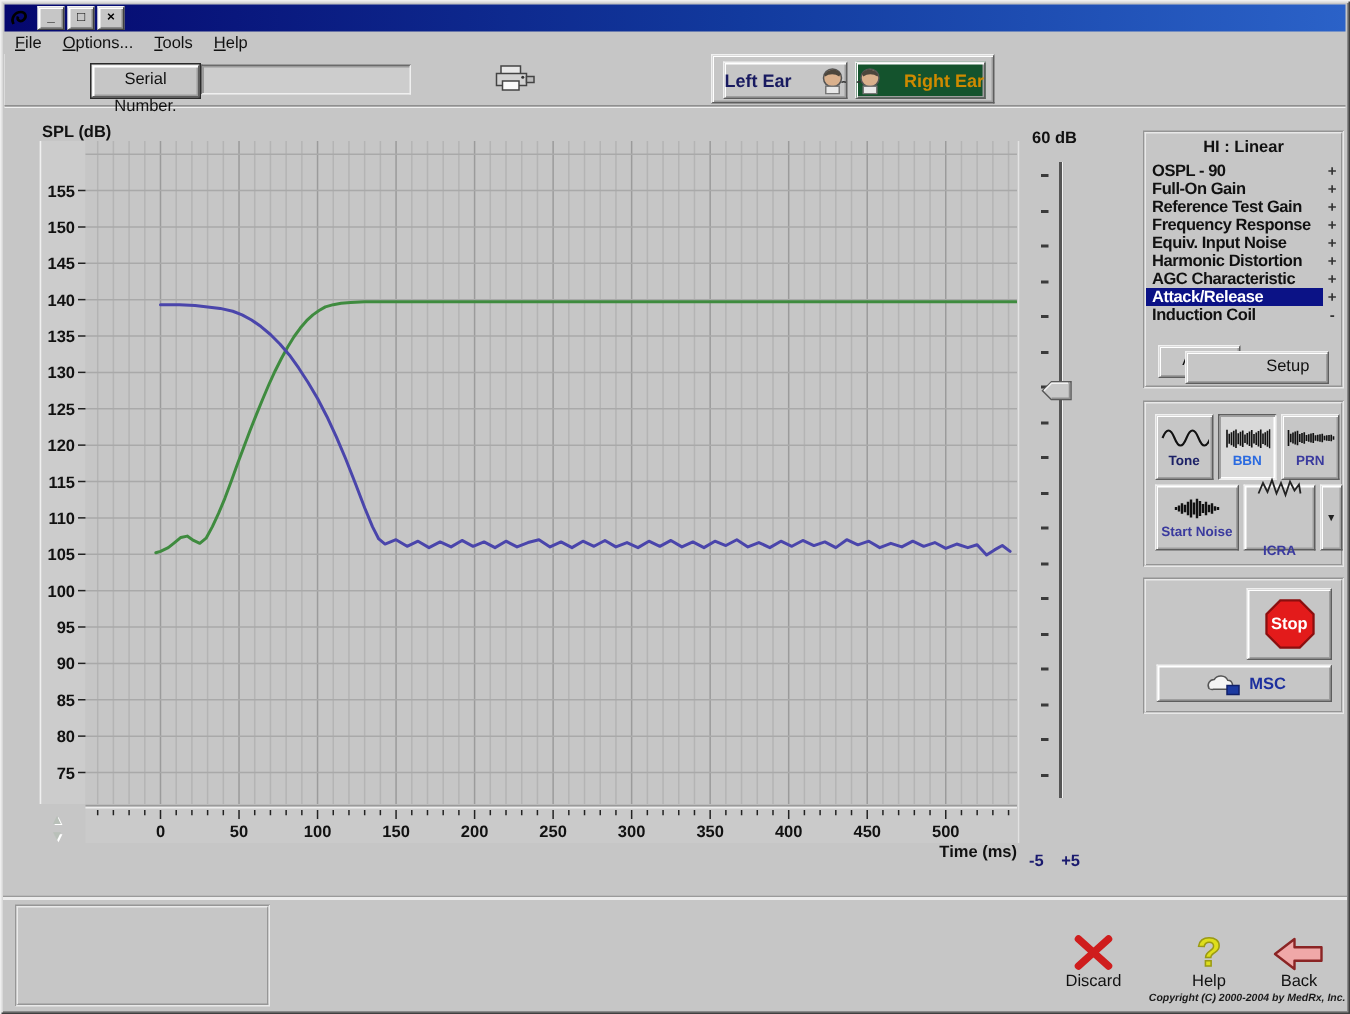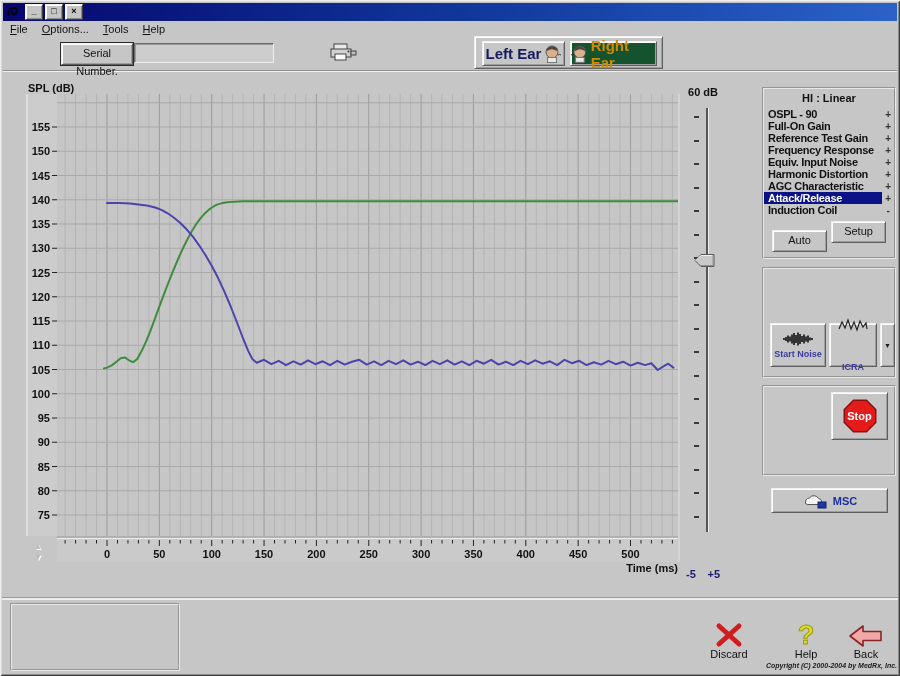--- a/index.html
+++ b/index.html
@@ -24,21 +24,21 @@
   .menu-item u{text-decoration:underline;}
   .toolbar{left:3px;top:35px;right:3px;height:35px;border-bottom:1px solid #8f8f8f;box-shadow:0 1px 0 #f0f0f0;}
   .bevel-up{background:#c6c6c6;border:1px solid;border-color:#f0f0f0 #5e5e5e #5e5e5e #f0f0f0;
     box-shadow:inset 1px 1px 0 #fff,inset -1px -1px 0 #9e9e9e;}
   .serial-btn{left:58px;top:8px;width:70px;height:20px;font-size:11px;text-align:center;line-height:18px;
     outline:1px solid #2a2a2a;}
   .serial-input{left:131px;top:8px;width:134px;height:16px;background:#cdcdcd;font-size:11px;
     border:1px solid;border-color:#6a6a6a #efefef #efefef #6a6a6a;box-shadow:inset 1px 1px 0 #9a9a9a;}
   .printer{left:324px;top:6px;}
   .ear-group{left:471px;top:1px;width:187px;height:31px;}
-  .ear-btn{top:4px;height:23px;font-size:15px;font-weight:bold;display:flex;align-items:center;justify-content:center;gap:3px;}
+  .ear-btn{top:4px;height:23px;font-size:12px;font-weight:bold;display:flex;align-items:center;justify-content:space-between;gap:3px;}
   .ear-left{left:7px;width:81px;color:#181a60;}
   .ear-right{left:95px;width:85px;color:#cf8a00;background:#14532d;}
   
   .chart-svg{left:26px;top:80px;}
   .axis-title{font-size:11px;font-weight:bold;color:#111;z-index:3;}
   .spl-label{left:28px;top:82px;}
   .time-label{left:590px;top:562px;width:88px;text-align:right;z-index:3;}
   .x-spinner{left:27px;top:541px;width:22px;text-align:center;z-index:3;line-height:11px;
     color:#b9c0b9;font-size:9px;text-shadow:1px 1px 0 #fff;}
   
@@ -53,40 +53,40 @@
   .panel{border:2px groove #e8e8e8;background:#c6c6c6;}
   .tests-panel{left:762px;top:87px;width:130px;height:168px;}
   .tests-header{text-align:center;font-size:11px;font-weight:bold;margin-top:3px;}
   .tests-list{margin-top:4px;}
   .test-item{display:flex;align-items:center;height:12px;font-size:11px;font-weight:bold;letter-spacing:-0.3px;}
   .test-label{flex:1;padding:0 0 0 4px;white-space:nowrap;}
   .test-label.selected{background:#0b1286;color:#fff;}
   .test-marker{width:12px;text-align:center;font-size:10px;color:#333;}
   .panel-btn{height:20px;font-size:11px;text-align:center;line-height:18px;}
   .auto-btn{left:8px;top:141px;width:53px;}
-  .setup-btn{right:8px;top:132px;width:53px;}
+  .setup-btn{right:8px;top:145px;width:53px;padding-left:41px;}
   .stim-panel{left:762px;top:267px;width:130px;height:107px;}
   .stim-row{position:absolute;left:6px;display:flex;gap:3px;}
   .stim-row1{top:7px;}
   .stim-row2{top:54px;}
   .stim-btn{width:37px;height:42px;display:flex;flex-direction:column;align-items:center;justify-content:center;}
   .stim-btn.wide{width:54px;}
   .stim-btn.mid{width:46px;gap:28px;}
   .stim-btn.selected{background:#d9d9d9;border-color:#5e5e5e #f0f0f0 #f0f0f0 #5e5e5e;
     box-shadow:inset 1px 1px 0 #9e9e9e,inset -1px -1px 0 #fff;}
   .stim-icon{height:18px;display:flex;align-items:center;}
   .stim-label{font-size:9px;font-weight:bold;text-align:center;line-height:1.05;margin-top:2px;}
   .stim-arrow{width:13px;height:42px;font-size:7px;color:#222;display:flex;align-items:center;justify-content:center;}
   .transport-panel{left:762px;top:385px;width:130px;height:87px;}
   .start-btn{left:7px;top:5px;width:55px;height:46px;display:flex;align-items:center;justify-content:center;}
   .stop-btn{left:67px;top:5px;width:55px;height:46px;display:flex;align-items:center;justify-content:center;}
   .ss-label{position:absolute;font-size:11px;font-weight:bold;pointer-events:none;}
   .start-label{color:#062806;}
   .stop-label{color:#fff;}
-  .msc-btn{left:7px;top:56px;width:115px;height:23px;display:flex;align-items:center;justify-content:center;gap:5px;margin-top:45px;}
+  .msc-btn{left:7px;top:56px;width:115px;height:23px;display:flex;align-items:center;justify-content:center;gap:5px;}
   .msc-label{font-size:11px;font-weight:bold;color:#1c2f9e;}
   
   .divider{left:2px;top:597px;right:2px;height:2px;background:#ececec;border-top:1px solid #9a9a9a;}
   .note-panel{left:10px;top:603px;width:166px;height:64px;border:2px groove #eaeaea;}
   .foot-item{top:620px;text-align:center;font-size:11px;color:#111;}
   .foot-icon{height:28px;display:flex;align-items:flex-end;justify-content:center;}
   .discard{left:700px;width:58px;}
   .help{left:783px;width:46px;}
   .back{left:838px;width:56px;}
   .help-q{font-size:27px;font-weight:bold;color:#dede1c;-webkit-text-stroke:1px #9a9a14;line-height:26px;}
@@ -425,20 +425,46 @@
       <div class="test-item">
         <span class="test-label">Induction Coil</span>
         <span class="test-marker">-</span>
       </div>
     </div>
   <div class="abs bevel-up panel-btn auto-btn">Auto</div>
   <div class="abs bevel-up panel-btn setup-btn">Setup</div>
 </div>
 
 <div class="abs panel stim-panel">
+  <div class="stim-row stim-row1">
+      <div class="bevel-up stim-btn">
+        <div class="stim-icon">
+          <svg width="32" height="18" viewBox="0 0 32 18">
+            <path d="M1 9 Q5 -1 9 9 T17 9 T25 9 T33 9" fill="none" stroke="#111" stroke-width="1.4"></path>
+          </svg>
+        </div>
+        <div class="stim-label" style="color: rgb(28, 33, 102);">Tone</div>
+      </div>
+      <div class="bevel-up stim-btn selected">
+        <div class="stim-icon">
+          <svg width="30" height="15">
+            <path d="M1.0 1.5V13.4M2.5 4.2V10.8M4.0 3.2V11.8M5.5 2.2V12.8M7.0 1.3V13.7M8.5 3.9V11.1M10.0 2.9V12.1M11.5 2.0V13.0M13.0 4.6V10.4M14.5 3.6V11.4M16.0 2.7V12.3M17.5 1.7V13.3M19.0 4.3V10.7M20.5 3.3V11.7M22.0 2.4V12.6M23.5 1.4V13.6M25.0 4.0V11.0M26.5 3.1V11.9M28.0 2.1V12.9M29.5 1.1V13.9" stroke="#111" stroke-width="1.1" fill="none"></path>
+          </svg>
+        </div>
+        <div class="stim-label" style="color: rgb(42, 106, 224);">BBN</div>
+      </div>
+      <div class="bevel-up stim-btn">
+        <div class="stim-icon">
+          <svg width="32" height="14">
+            <path d="M1.0 1.6V12.4M2.5 4.1V9.9M4.0 3.4V10.6M5.5 2.7V11.3M7.0 2.1V11.9M8.5 4.3V9.7M10.0 3.7V10.3M11.5 3.1V10.9M13.0 5.0V9.0M14.5 4.5V9.5M16.0 4.0V10.0M17.5 3.6V10.4M19.0 5.2V8.8M20.5 4.8V9.2M22.0 4.5V9.5M23.5 4.2V9.8M25.0 5.5V8.5M26.5 5.2V8.8M28.0 5.0V9.0M29.5 4.8V9.2M31.0 5.8V8.2" stroke="#111" stroke-width="1.1" fill="none"></path>
+          </svg>
+        </div>
+        <div class="stim-label" style="color: rgb(58, 58, 158);">PRN</div>
+      </div>
+    </div>
   <div class="stim-row stim-row2">
       <div class="bevel-up stim-btn wide">
         <div class="stim-icon">
           <svg width="32" height="18">
             <path d="M2 8V10M4 7V11M6 5.5V12.5M8 6.5V11.5M10 4.5V13.5M12 3V15M14 5V13M16 2.5V15.5M18 4V14M20 6V12M22 4.5V13.5M24 6.5V11.5M26 5.5V12.5M28 7.5V10.5M30 8V10" stroke="#111" stroke-width="1.6" fill="none"></path>
           </svg>
         </div>
         <div class="stim-label" style="color: rgb(58, 58, 158);">Start Noise</div>
       </div>
       <div class="bevel-up stim-btn mid">

